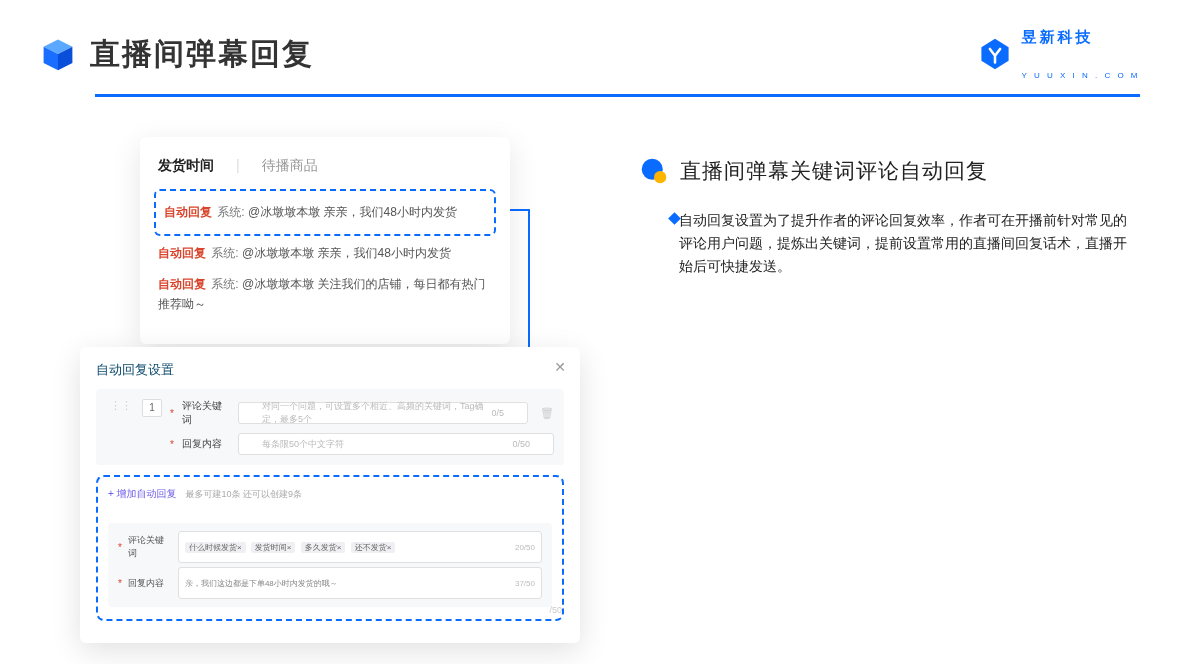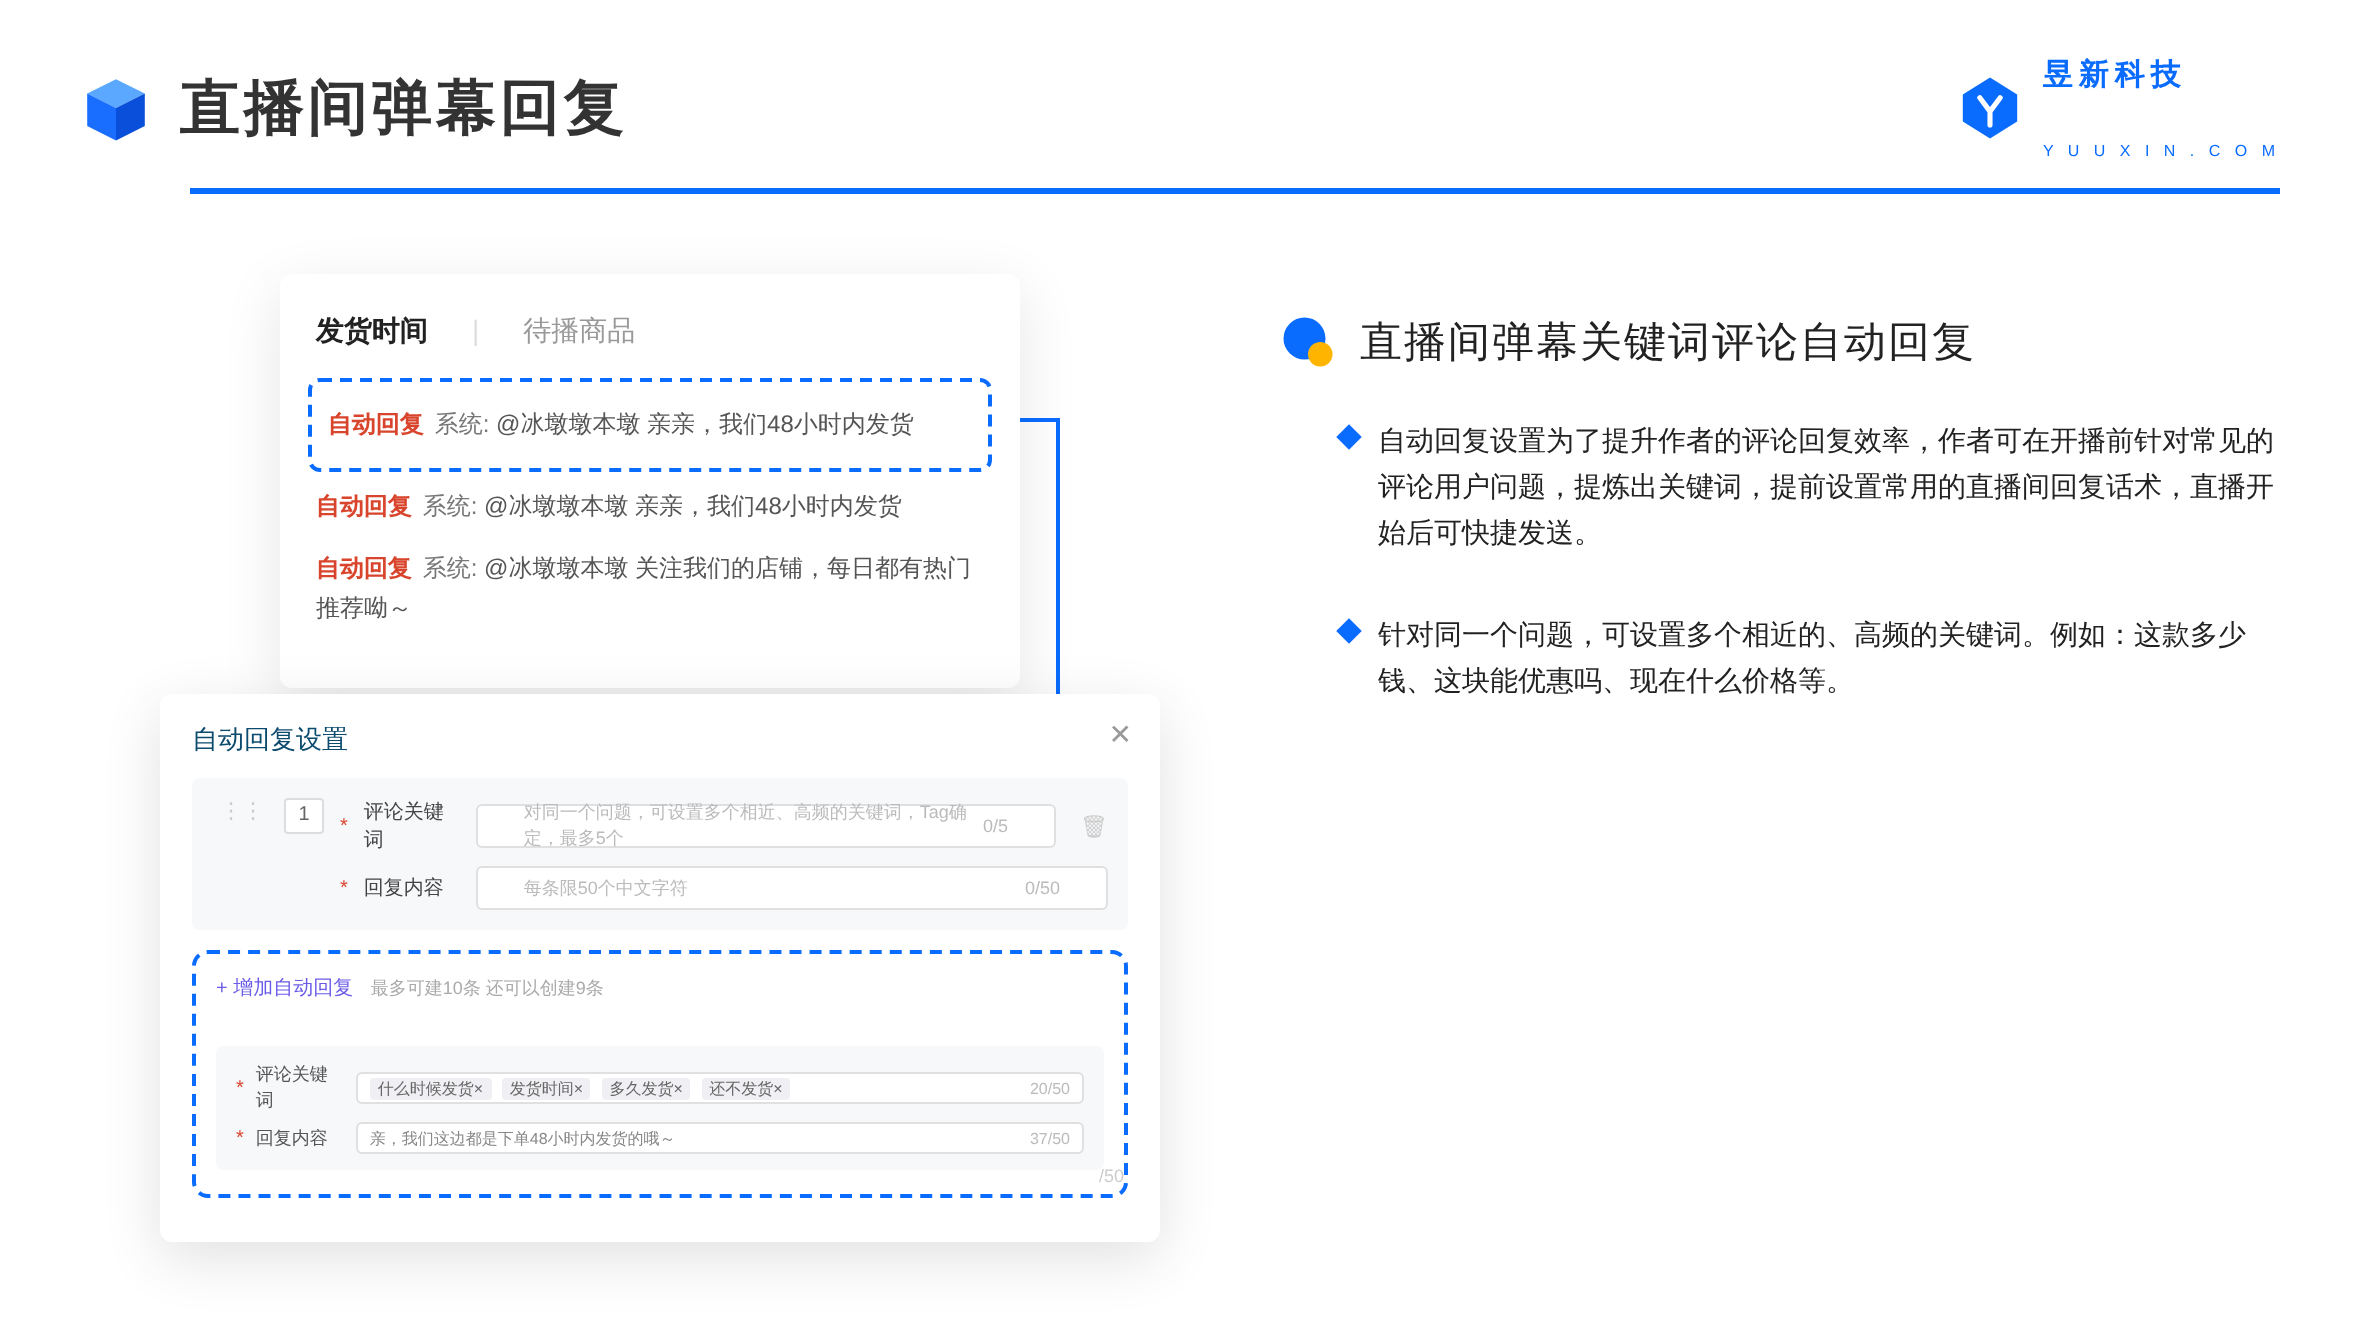--- a/index.html
+++ b/index.html
@@ -48,34 +48,34 @@
 .trash-small { color: #ccc; font-size: 11px; margin-left: 4px; }
 
 .example-wrap { border: 2px dashed #0a6cff; border-radius: 8px; padding: 10px 10px 12px; font-size: 10px; }
 .add-link { color: #6b5ce7; font-size: 10px; margin-bottom: 22px; display: inline-block; }
 .add-hint { color: #aaa; font-size: 9px; margin-left: 6px; }
 .ex-badge { background: #6b5ce7; color: #fff; font-size: 9px; padding: 2px 6px; border-radius: 2px; display: inline-block; margin-bottom: 6px; }
 .ex-fields { background: #f7f8fa; border-radius: 4px; padding: 8px 10px; }
 .ex-row { display: flex; align-items: center; gap: 6px; margin-bottom: 4px; font-size: 9px; }
 .ex-row:last-child { margin-bottom: 0; }
 .ex-label { width: 44px; color: #555; }
-.ex-input { flex: 1; height: 16px; background: #fff; border: 1px solid #e0e0e0; border-radius: 3px; padding: 0 6px; display: flex; align-items: center; justify-content: space-between; color: #888; font-size: 8px; }
+.ex-input { flex: 1; height: 32px; background: #fff; border: 1px solid #e0e0e0; border-radius: 3px; padding: 0 6px; display: flex; align-items: center; justify-content: space-between; color: #888; font-size: 8px; }
 .tag { background: #f0f0f4; color: #666; font-size: 8px; padding: 1px 4px; border-radius: 2px; margin-right: 3px; }
 .ex-cnt { color: #bbb; font-size: 8px; }
 .ghost-cnt { position: absolute; right: 18px; bottom: 28px; font-size: 9px; color: #ccc; z-index: 1; }
 
 
 .connector-h { position: absolute; height: 2px; background: #0a6cff; }
 .connector-v { position: absolute; width: 2px; background: #0a6cff; }
 
 
 .section-head { display: flex; align-items: center; gap: 12px; margin-bottom: 24px; }
 .bubble-icon { width: 28px; height: 28px; position: relative; }
 .section-title { font-size: 21px; color: #222; letter-spacing: 1px; }
-.bullet-item { display: flex; gap: 10px; margin-bottom: 28px; padding-left: 30px; }
+.bullet-item { display: flex; margin-bottom: 28px; padding-left: 30px; }
 .diamond { width: 9px; height: 9px; background: #0a6cff; transform: rotate(45deg); flex-shrink: 0; margin-top: 5px; }
 .bullet-text { font-size: 14px; color: #222; line-height: 1.65; }
 </style>
 </head>
 <body>
 
 <div class="header">
   <svg class="cube-icon" viewBox="0 0 40 40">
     <polygon points="20,4 36,12 20,20 4,12" fill="#5aa8ff"></polygon>
     <polygon points="4,12 20,20 20,38 4,30" fill="#1a6eff"></polygon>
@@ -193,19 +193,15 @@
       <svg class="bubble-icon" viewBox="0 0 32 32">
         <circle cx="14" cy="14" r="12" fill="#0a6cff"></circle>
         <circle cx="23" cy="23" r="7" fill="#ffb400"></circle>
       </svg>
       <div class="section-title">直播间弹幕关键词评论自动回复</div>
     </div>
     <div class="bullet-item">
       <div class="diamond"></div>
       <div class="bullet-text">自动回复设置为了提升作者的评论回复效率，作者可在开播前针对常见的评论用户问题，提炼出关键词，提前设置常用的直播间回复话术，直播开始后可快捷发送。</div>
     </div>
-    <div class="bullet-item">
-      <div class="diamond"></div>
-      <div class="bullet-text">针对同一个问题，可设置多个相近的、高频的关键词。例如：这款多少钱、这块能优惠吗、现在什么价格等。</div>
-    </div>
   </div>
 
 </div>
 
 </body></html>

